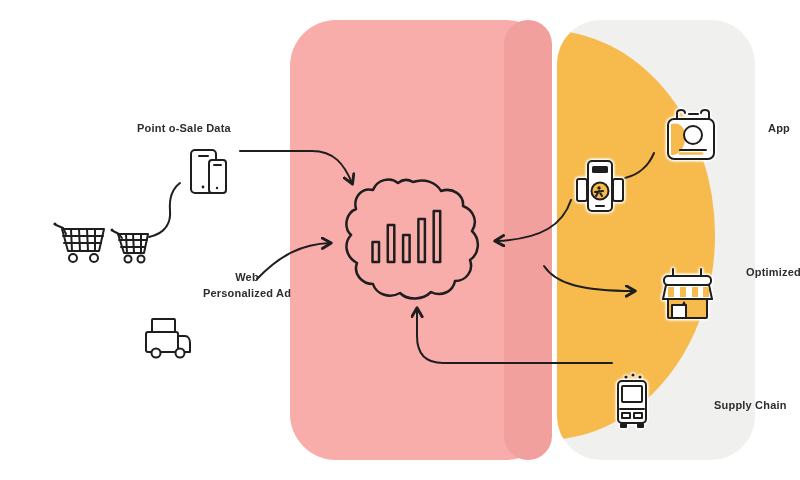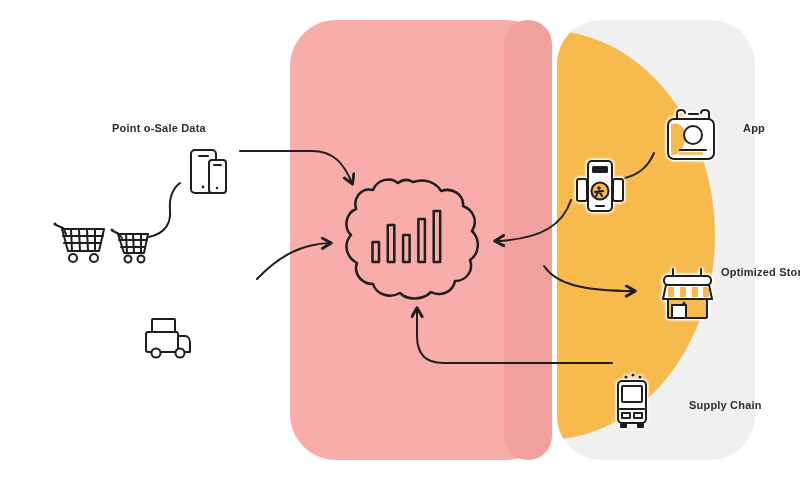--- a/index.html
+++ b/index.html
@@ -20,21 +20,21 @@
   .pink-band{position:absolute;top:0;right:0;width:48px;height:440px;border-radius:46px;background:var(--pink-band);}
   .panel.gray{left:557px;width:198px;border-radius:44px;background:var(--gray-panel);overflow:hidden;}
   .yellow-blob{position:absolute;left:-182px;top:10px;width:340px;height:410px;border-radius:50%;background:var(--yellow-blob);}
   svg.overlay{position:absolute;left:0;top:0;width:800px;height:480px;pointer-events:none;}
   .ln{fill:none;stroke:var(--line);stroke-width:2;stroke-linecap:round;stroke-linejoin:round;}
   .ln25{fill:none;stroke:var(--line);stroke-width:2.5;stroke-linecap:round;stroke-linejoin:round;}
   .fw{fill:#fff;stroke:var(--line);stroke-width:2;stroke-linecap:round;stroke-linejoin:round;}
   .fy{fill:var(--yellow-blob);stroke:none;}
   .fd{fill:var(--line);stroke:none;}
   .glow{filter:drop-shadow(0 0 1px #fff) drop-shadow(0 0 1px #fff) drop-shadow(0 0 1px #fff);}
-  .lbl{position:absolute;font-size:11px;font-weight:700;color:var(--text);letter-spacing:.2px;white-space:nowrap;}
+  .lbl{position:absolute;font-size:11px;font-weight:700;color:var(--text);letter-spacing:.2px;white-space:nowrap;margin-left:25px;}
   .lbl.two{white-space:normal;width:130px;text-align:center;line-height:16px;}
 </style>
 </head>
 <body>
 
 <div class="canvas">
 
   <div class="panel pink">
     <div class="pink-band"></div>
   </div>
@@ -158,17 +158,21 @@
       <rect class="fw" x="622" y="386" width="20" height="16" rx="1"></rect>
       <line class="ln" x1="620" y1="409" x2="644" y2="409"></line>
       <rect class="fw" x="622" y="413" width="8" height="5"></rect>
       <rect class="fw" x="634" y="413" width="8" height="5"></rect>
       <rect class="fd" x="620" y="423" width="7" height="5" rx="1"></rect>
       <rect class="fd" x="637" y="423" width="7" height="5" rx="1"></rect>
     </g>
   </svg>
 
   <div class="lbl" style="left:112px;top:122px;">Point o-Sale Data</div>
+  <div class="lbl two" style="left:157px;top:269px;">
+    <span>Web</span><br>
+    <span>Personalized Ad</span>
+  </div>
   <div class="lbl" style="left:743px;top:122px;">App</div>
   <div class="lbl" style="left:721px;top:266px;">Optimized Store</div>
   <div class="lbl" style="left:689px;top:399px;text-align:right;">Supply Chain</div>
 
 </div>
 
 </body></html>

